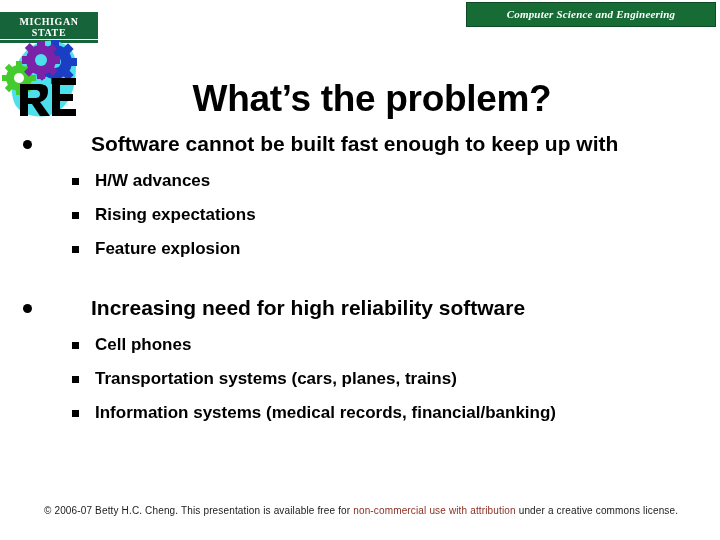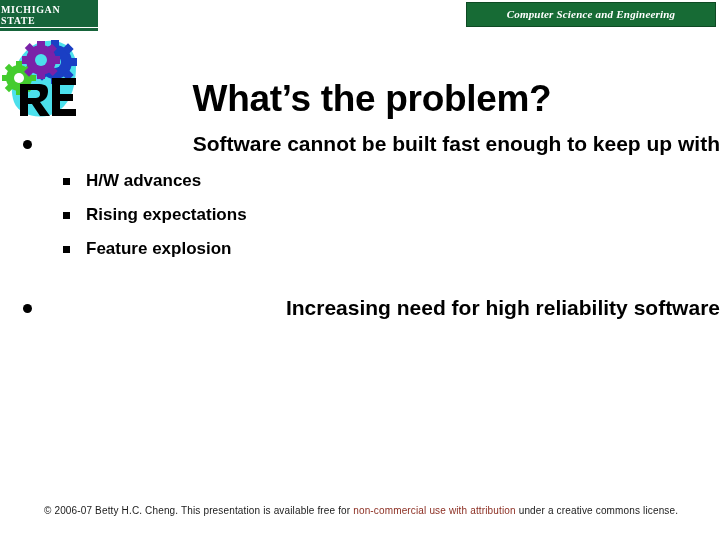--- a/index.html
+++ b/index.html
@@ -14,27 +14,27 @@
     position: relative;
     overflow: hidden;
     font-family: "Liberation Sans", sans-serif;
     color: #000000;
   }
 
   
   .msu-logo {
     position: absolute;
     left: 0px;
-    top: 0px;
+    top: 12px;
     width: 98px;
     height: 31px;
     background: #16643a;
     box-sizing: border-box;
     padding-top: 4px;
-    text-align: left;
+    text-align: center;
     overflow: hidden;
   }
   .msu-line1 {
     font-family: "Liberation Serif", serif;
     font-size: 10px;
     font-weight: bold;
     letter-spacing: 0.6px;
     color: #ffffff;
     line-height: 11px;
     border-bottom: 1px solid #ffffff;
@@ -108,21 +108,20 @@
   .group { margin-bottom: 24px; }
 
   .lvl1 {
     position: relative;
     padding-left: 91px;
     font-size: 21px;
     font-weight: bold;
     line-height: 36px;
     color: #000000;
     white-space: nowrap;
-    text-align: right;
   }
   .lvl1 .bullet-round {
     position: absolute;
     left: 23px;
     top: 14px;
     width: 9px;
     height: 9px;
     border-radius: 50%;
     background: #000000;
   }
@@ -137,21 +136,21 @@
     white-space: nowrap;
   }
   .lvl2 .bullet-square {
     position: absolute;
     left: 63px;
     top: 14px;
     width: 7px;
     height: 7px;
     background: #000000;
   }
-  .sub-list { margin-top: 2px; }
+  .sub-list { margin-top: 2px; margin-left: 9px; }
 
   
   .footer {
     position: absolute;
     left: 44px;
     top: 506px;
     width: 640px;
     font-size: 10px;
     line-height: 10px;
     color: #1a1a1a;
@@ -247,19 +246,33 @@
         <span>Feature explosion</span>
       </div>
     </div>
   </div>
 
   <div class="group">
     <div class="lvl1">
       <span class="bullet-round"></span>
       <span>Increasing need for high reliability software</span>
     </div>
+    <div class="sub-list">
+      <div class="lvl2">
+        <span class="bullet-square"></span>
+        <span>Cell phones</span>
+      </div>
+      <div class="lvl2">
+        <span class="bullet-square"></span>
+        <span>Transportation systems (cars, planes, trains)</span>
+      </div>
+      <div class="lvl2">
+        <span class="bullet-square"></span>
+        <span>Information systems (medical records, financial/banking)</span>
+      </div>
+    </div>
   </div>
 
 </div>
 
 <div class="footer">
   <span>© 2006-07 Betty H.C. Cheng. This presentation is available free for </span><span class="highlight">non-commercial use with attribution</span><span> under a creative commons license.</span>
 </div>
 
 </body></html>

